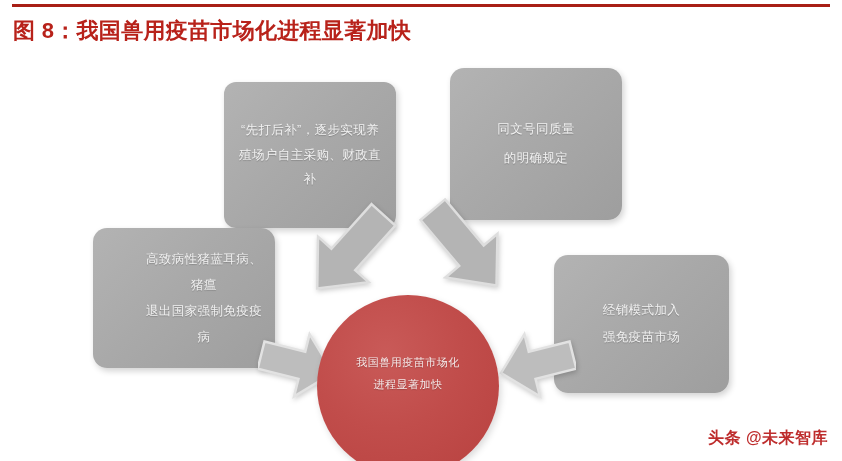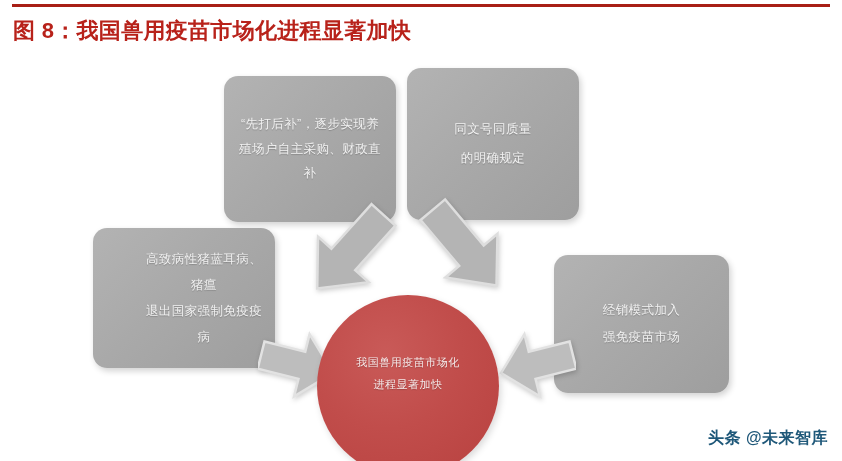--- a/index.html
+++ b/index.html
@@ -55,22 +55,22 @@
   .gbox .txt {
     color: #f2f2f2;
     font-size: 12.5px;
     line-height: 1.95;
     text-align: center;
     letter-spacing: 0.4px;
     text-shadow: 0 1px 1px rgba(0,0,0,0.22);
     white-space: pre-line;
   }
 
-  #box-top-left   { left: 224px; top: 26px;  width: 172px; height: 146px; }
-  #box-top-right  { left: 407px; top: 18px;  width: 172px; height: 152px; }
+  #box-top-left   { left: 224px; top: 32px;  width: 172px; height: 146px; border-radius: 12px; }
+  #box-top-right  { left: 450px; top: 18px;  width: 172px; height: 152px; }
   #box-mid-left   { left: 93px;  top: 178px; width: 182px; height: 140px; }
   #box-mid-right  { left: 554px; top: 178px; width: 175px; height: 138px; margin-top: 27px; }
 
   #box-mid-left .txt  { line-height: 2.1; margin-left: 40px; }
   #box-mid-right .txt { line-height: 2.2; }
   #box-top-right .txt { line-height: 2.3; }
 
   
   #center-circle {
     position: absolute;
@@ -103,21 +103,21 @@
   #arrow-from-top-right { left: 415px; top: 146px; }
   #arrow-from-mid-left  { left: 258px; top: 278px; }
   #arrow-from-mid-right { left: 498px; top: 278px; }
 
   
   #watermark {
     position: absolute;
     right: 14px; bottom: 12px;
     font-size: 16px;
     font-weight: bold;
-    color: #0c4a6e;
+    color: #b91c1c;
     letter-spacing: 0.5px;
     opacity: 0.92;
     white-space: nowrap;
   }
 </style>
 </head>
 <body>
 
 <div id="page">
 

